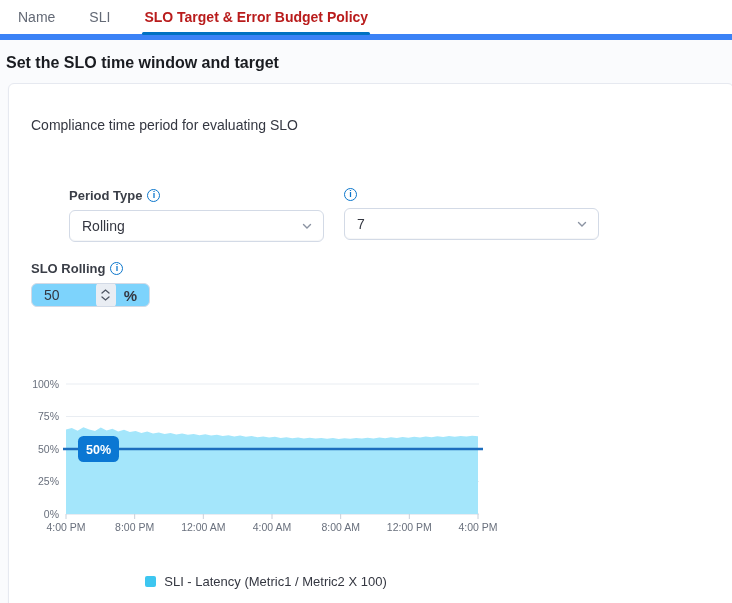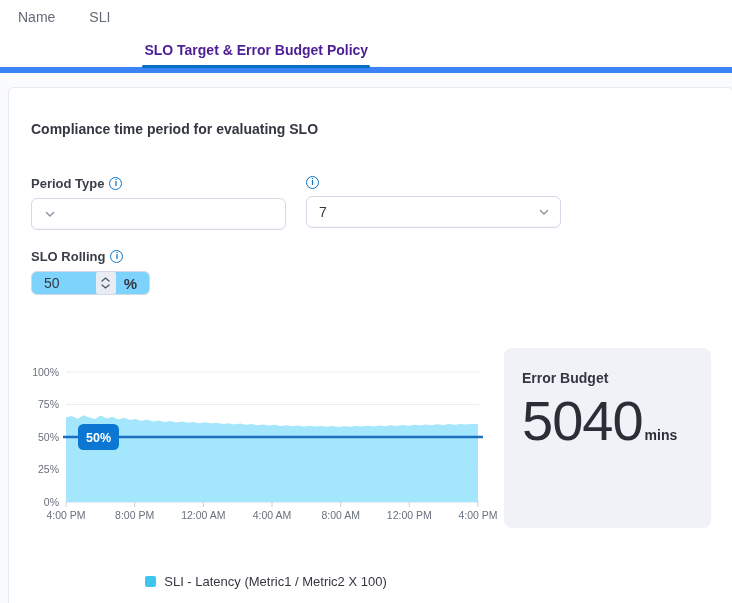--- a/index.html
+++ b/index.html
@@ -4,36 +4,36 @@
 <style>
   * { margin:0; padding:0; box-sizing:border-box; }
   html,body { width:732px; height:603px; overflow:hidden; background:#fff;
               font-family:"Liberation Sans", sans-serif; color:#343741; }
 
   
   .tabs { display:flex; gap:30px; padding:0 16px; background:#fff;
           border-bottom:6px solid #3b82f6; }
   .tab { position:relative; padding:9px 2px 9px; font-size:14px; font-weight:500;
          color:#646a76; cursor:pointer; white-space:nowrap; }
-  .tab.active { color:#4c1d95; font-weight:700;margin-top:33px; }
+  .tab.active { color:#b91c1c; font-weight:700; }
   .tab.active::after { content:""; position:absolute; left:0; right:0; bottom:-1px;
                        height:3px; background:#0071c2; border-radius:2px; }
 
   
   .page { background:#fafbfd; height:569px; padding:14px 0 0 5px; }
   .page-heading { font-size:16px; font-weight:700; color:#1a1c21; margin:0 0 11px 1px; }
 
   .card { background:#fff; border:1px solid #e6e9f0; border-radius:6px;
           box-shadow:0 1px 2px rgba(100,110,130,.06);
           margin-left:3px; width:726px; height:560px; padding:33px 22px 0; }
 
-  .section-title { font-size:14px; font-weight:700; color:#343741; margin-bottom:39px; }
+  .section-title { font-size:14px; font-weight:400; color:#343741; margin-bottom:55px; }
 
   
-  .form-row { display:flex; gap:20px; }
+  .form-row { display:flex; gap:20px;margin-left:38px; }
   .field { width:255px; }
   .field-label { display:flex; align-items:center; gap:5px; font-size:13px;
                  font-weight:600; color:#3a3e47; margin-bottom:7px; }
   .info-icon { display:inline-flex; align-items:center; justify-content:center;
                width:13px; height:13px; border:1.2px solid #0b76cc; border-radius:50%;
                color:#0b76cc; font-size:9px; font-weight:700; font-style:normal;
                line-height:1; cursor:pointer; }
   .select { display:flex; align-items:center; height:32px; background:#fff;
             border:1px solid #d3dae6; border-radius:6px; padding:0 10px 0 12px;
             font-size:14px; color:#343741; cursor:pointer;
@@ -51,21 +51,21 @@
              justify-content:center; gap:2px; cursor:pointer; margin-right:8px; }
   .unit { font-size:15px; font-weight:700; color:#343741; margin-right:12px; }
 
   
   .chart-row { display:flex; align-items:flex-start; justify-content:space-between;
                margin-top:53px; }
   .chart-col { width:470px; margin-top:14px; }
   svg text { font-family:"Liberation Sans", sans-serif; }
 
   .legend { display:flex; justify-content:center; align-items:center; gap:8px;
-            margin-top:40px; cursor:pointer; }
+            margin-top:28px; cursor:pointer; }
   .legend-swatch { width:11px; height:11px; border-radius:2px; }
   .legend-label { font-size:13px; font-weight:500; color:#343741; }
 
   
   .eb-card { width:207px; height:180px; background:#f0f2f8; border-radius:8px;
              padding:22px 18px; }
   .eb-title { font-size:14px; font-weight:700; color:#343741; }
   .eb-value-row { display:flex; align-items:baseline; margin-top:2px; }
   .eb-value { font-size:56px; font-weight:500; color:#2b2e36; letter-spacing:-1px; }
   .eb-unit { font-size:14px; font-weight:700; color:#2b2e36; margin-left:2px; }
@@ -73,32 +73,34 @@
 </head>
 <body>
 
 <div class="tabs">
   <div class="tab">Name</div>
   <div class="tab">SLI</div>
   <div class="tab active">SLO Target &amp; Error Budget Policy</div>
 </div>
 
 <div class="page">
+  <h2 class="page-heading">Set the SLO time window and target</h2>
 
   <div class="card">
     <div class="section-title">Compliance time period for evaluating SLO</div>
 
     <div class="form-row">
 
       <div class="field">
         <div class="field-label">
           <span>Period Type</span>
           <span class="info-icon">i</span>
         </div>
         <div class="select">
+          <span class="value">Rolling</span>
           <span class="chevron">
             <svg width="12" height="12" viewBox="0 0 12 12">
                 <path d="M2.5 4.5 L6 8 L9.5 4.5" fill="none" stroke="currentColor" stroke-width="1.4" stroke-linecap="round"></path>
               </svg>
           </span>
         </div>
       </div>
 
       <div class="field">
         <div class="field-label">
@@ -165,22 +167,15 @@
             <text x="378.3333333333333" y="157" text-anchor="middle" font-size="10.5" fill="#69707d">12:00 PM</text>
             <line x1="447" x2="447" y1="140" y2="145" stroke="#c9d0da" stroke-width="1"></line>
             <text x="447" y="157" text-anchor="middle" font-size="10.5" fill="#69707d">4:00 PM</text>
           </svg>
         <div class="legend">
           <span class="legend-swatch" id="legend-swatch" style="background: rgb(61, 198, 240);"></span>
           <span class="legend-label">SLI - Latency (Metric1 / Metric2 X 100)</span>
         </div>
       </div>
 
-      <div class="eb-card">
-        <div class="eb-title">Error Budget</div>
-        <div class="eb-value-row">
-          <span class="eb-value">5040</span>
-          <span class="eb-unit">mins</span>
-        </div>
-      </div>
     </div>
   </div>
 </div>
 
 </body></html>

